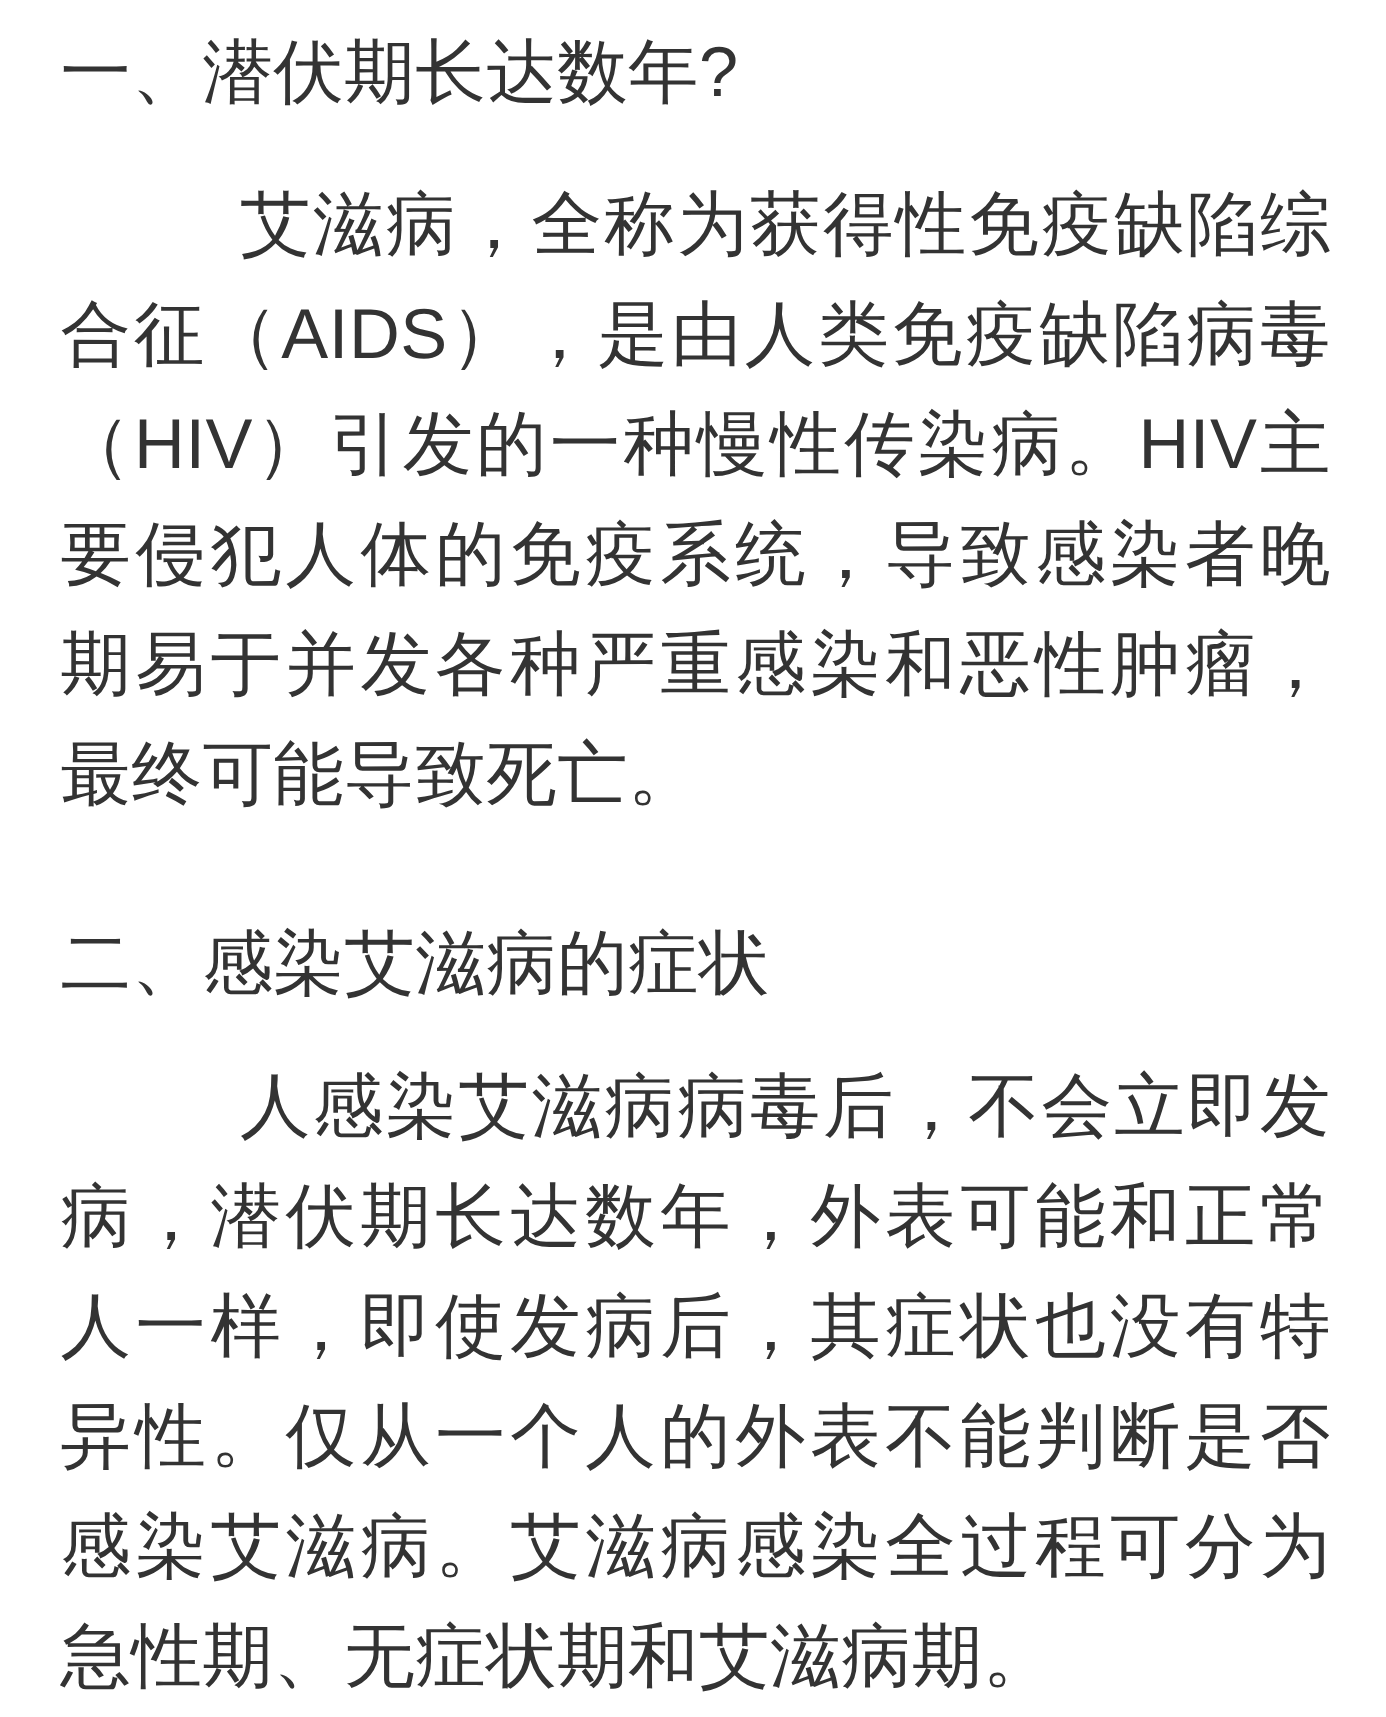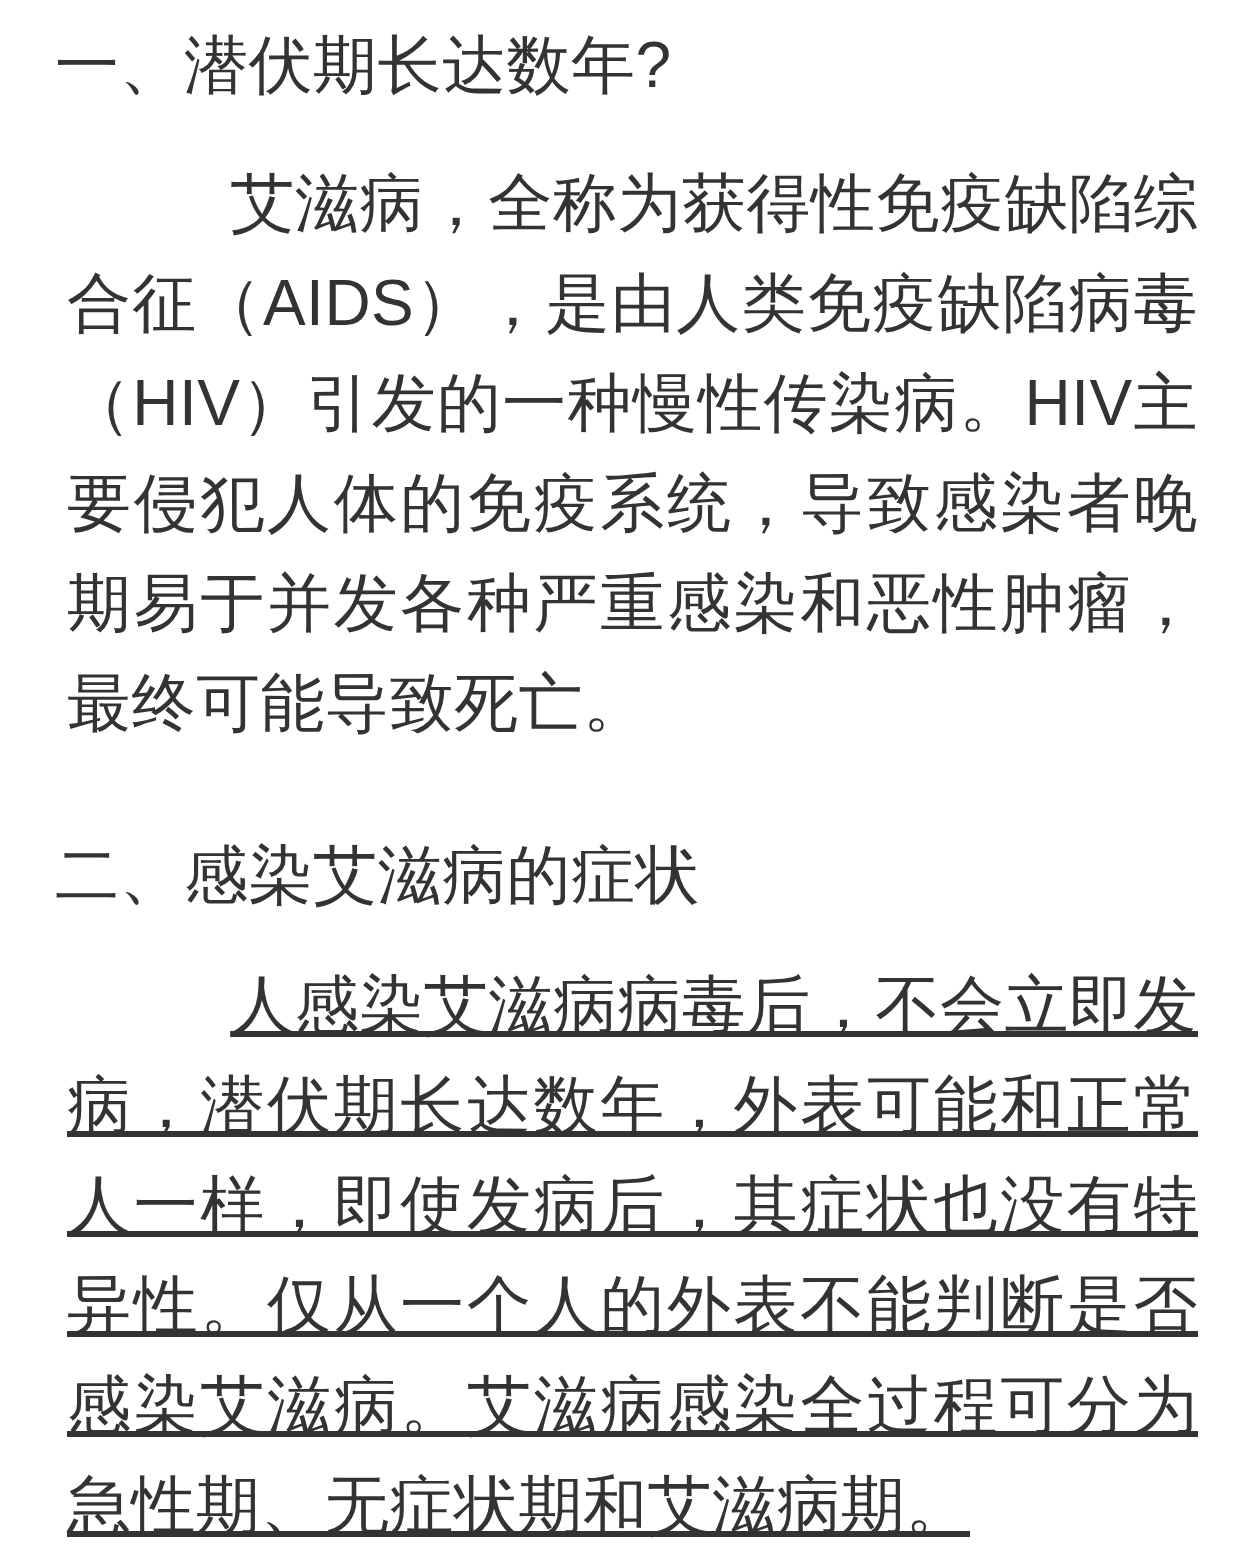--- a/index.html
+++ b/index.html
@@ -22,38 +22,37 @@
     font-weight: 500;
     line-height: 100px;
     margin: 0;
     text-align: left;
     letter-spacing: 0.5px;
   }
   .body-paragraph {
     font-size: 64px;
     font-weight: 500;
     line-height: 100px;
-    margin: 12px;
+    margin: 0;
     text-align: justify;
     text-indent: 2.55em;
     line-break: strict;
     letter-spacing: 0.5px;
   }
   .section-heading.first {
     margin-top: 0;
   }
   .para-1 {
     margin-top: 38px;
   }
   .section-heading.second {
     margin-top: 72px;
   }
   .para-2 {
     margin-top: 30px;
-    text-decoration: underline;
   }
 </style>
 </head>
 <body style="background: rgb(255, 255, 255); color: rgb(51, 51, 51);">
 
 <main class="article">
   <h1 class="section-heading first">一、潜伏期长达数年?</h1>
 
   <p class="body-paragraph para-1">艾滋病，全称为获得性免疫缺陷综合征（AIDS），是由人类免疫缺陷病毒（HIV）引发的一种慢性传染病。HIV主要侵犯人体的免疫系统，导致感染者晚期易于并发各种严重感染和恶性肿瘤，最终可能导致死亡。</p>
 

